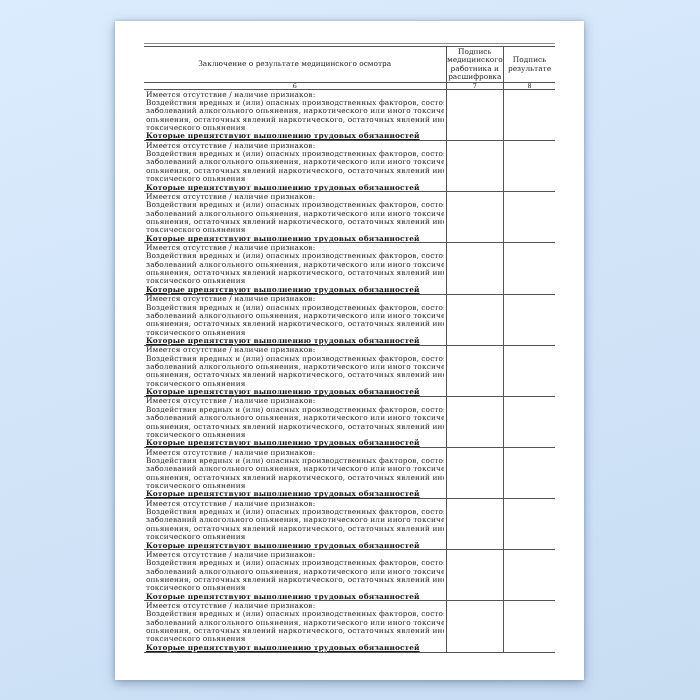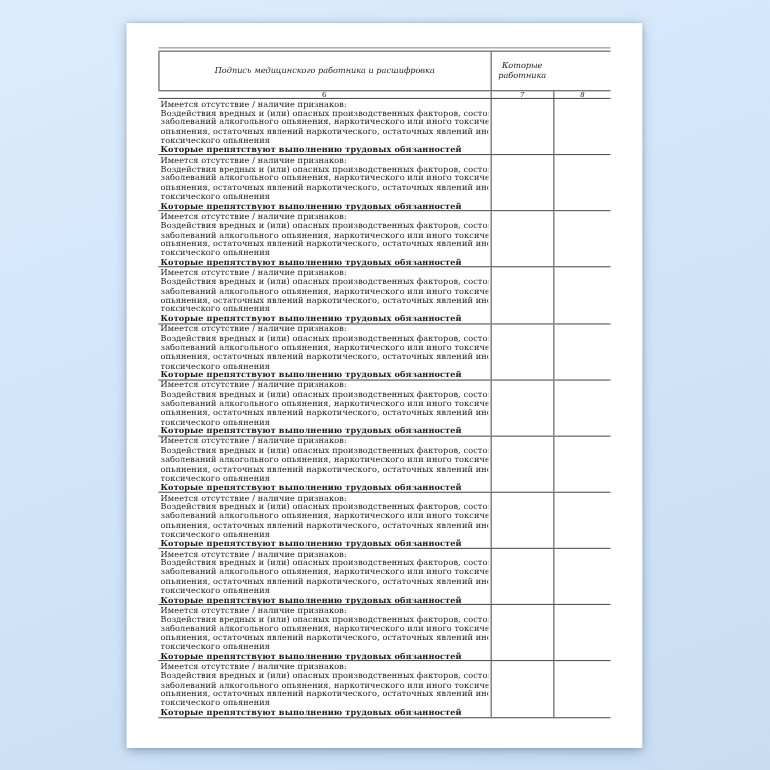--- a/index.html
+++ b/index.html
@@ -32,21 +32,21 @@
     border-top: 1px solid #555555;
     color: #1b1b1b;
   }
   .row {
     display: grid;
     grid-template-columns: 301.5px 57.5px 52px;
     box-sizing: border-box;
     border-bottom: 1px solid #555555;
   }
   .cell { box-sizing: border-box; overflow: hidden; }
-  .cell.c7, .cell.c8 { border-left: 1px solid #555555; font-style: italic; }
+  .cell.c7, .cell.c8 { border-left: 1px solid #555555; }
 
   .row-header { height: 36px; }
   .row-header .cell {
     display: flex; align-items: center; justify-content: center;
     text-align: center;
     font-size: 7.4px; line-height: 8.4px;
     padding: 0 1px;
   }
   .row-numbers { height: 7px; }
   .row-numbers .cell {
@@ -58,34 +58,36 @@
   .t-line, .t-title, .t-footer {
     font-size: 7.4px;
     line-height: 8.36px;
     letter-spacing: 0.1px;
     white-space: nowrap;
     overflow: hidden;
   }
   .t-title { font-weight: normal; }
   .t-footer {
     font-weight: bold;
+    text-decoration: underline;
     text-underline-offset: 1px;
   }
 </style>
 </head>
 <body>
 
 <div class="paper">
   <div class="thin-top-rule"></div>
 
   <div class="tbl">
 
     <div class="row row-header">
+      <div class="cell c6">Заключение о результате медицинского осмотра</div>
       <div class="cell c7">Подпись медицинского работника и расшифровка</div>
-      <div class="cell c8">Которые работника</div>
+      <div class="cell c8">Подпись результате</div>
     </div>
 
     <div class="row row-numbers">
       <div class="cell c6">6</div>
       <div class="cell c7">7</div>
       <div class="cell c8">8</div>
     </div>
 
     <div id="table-body">
   <div class="row row-entry">

